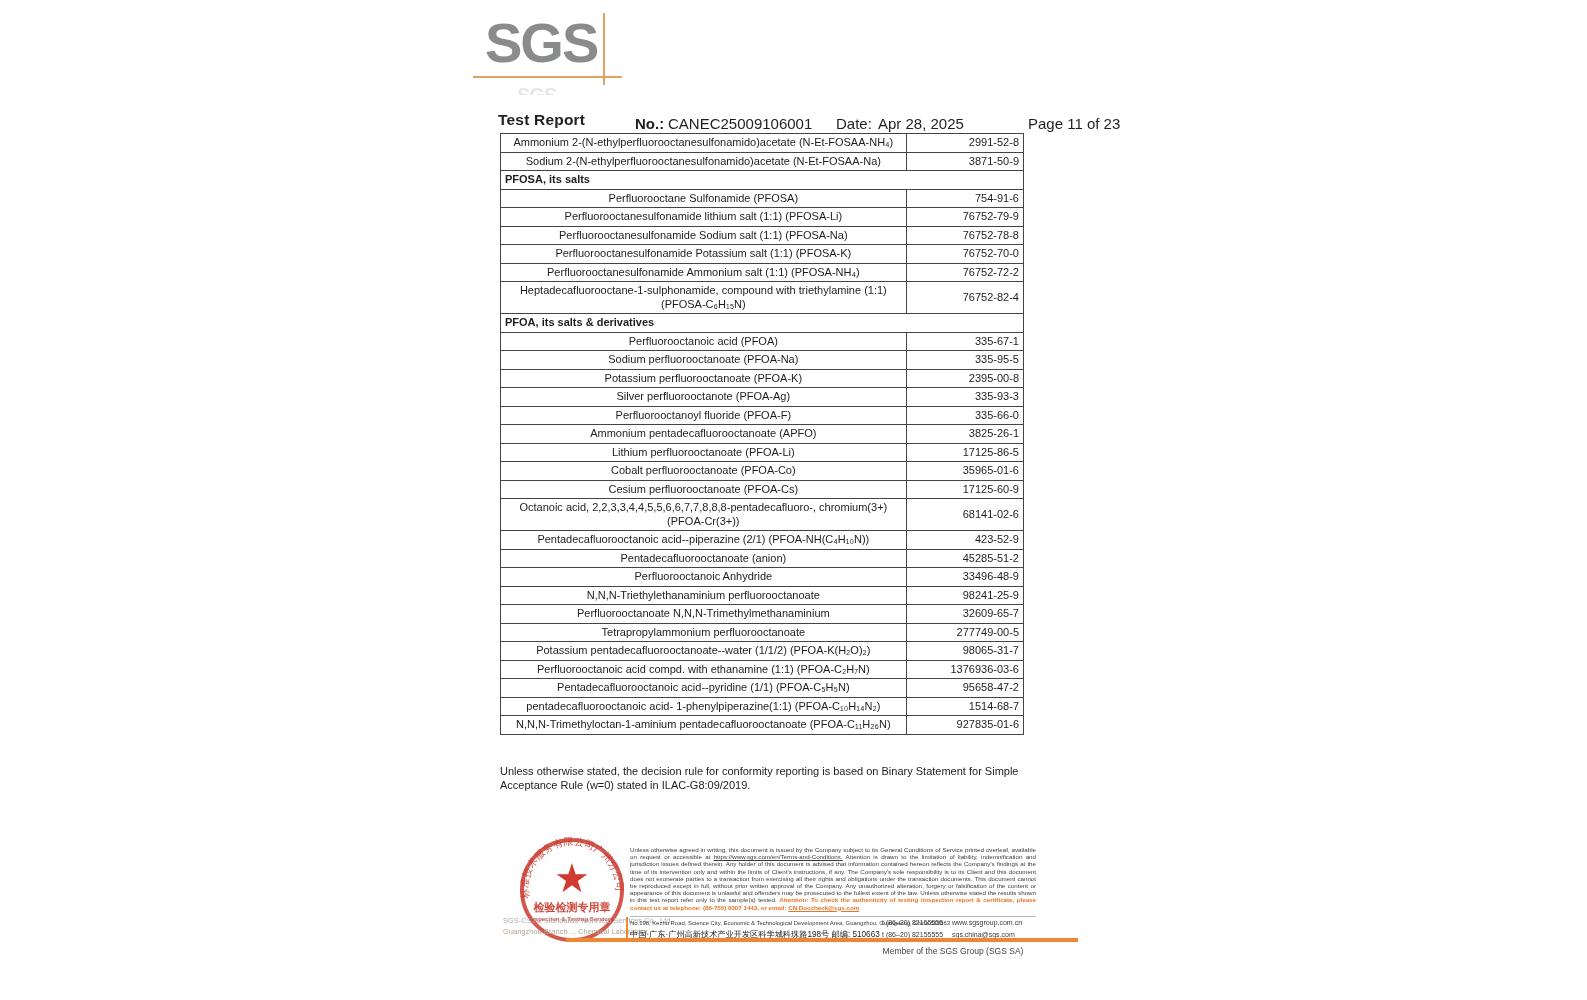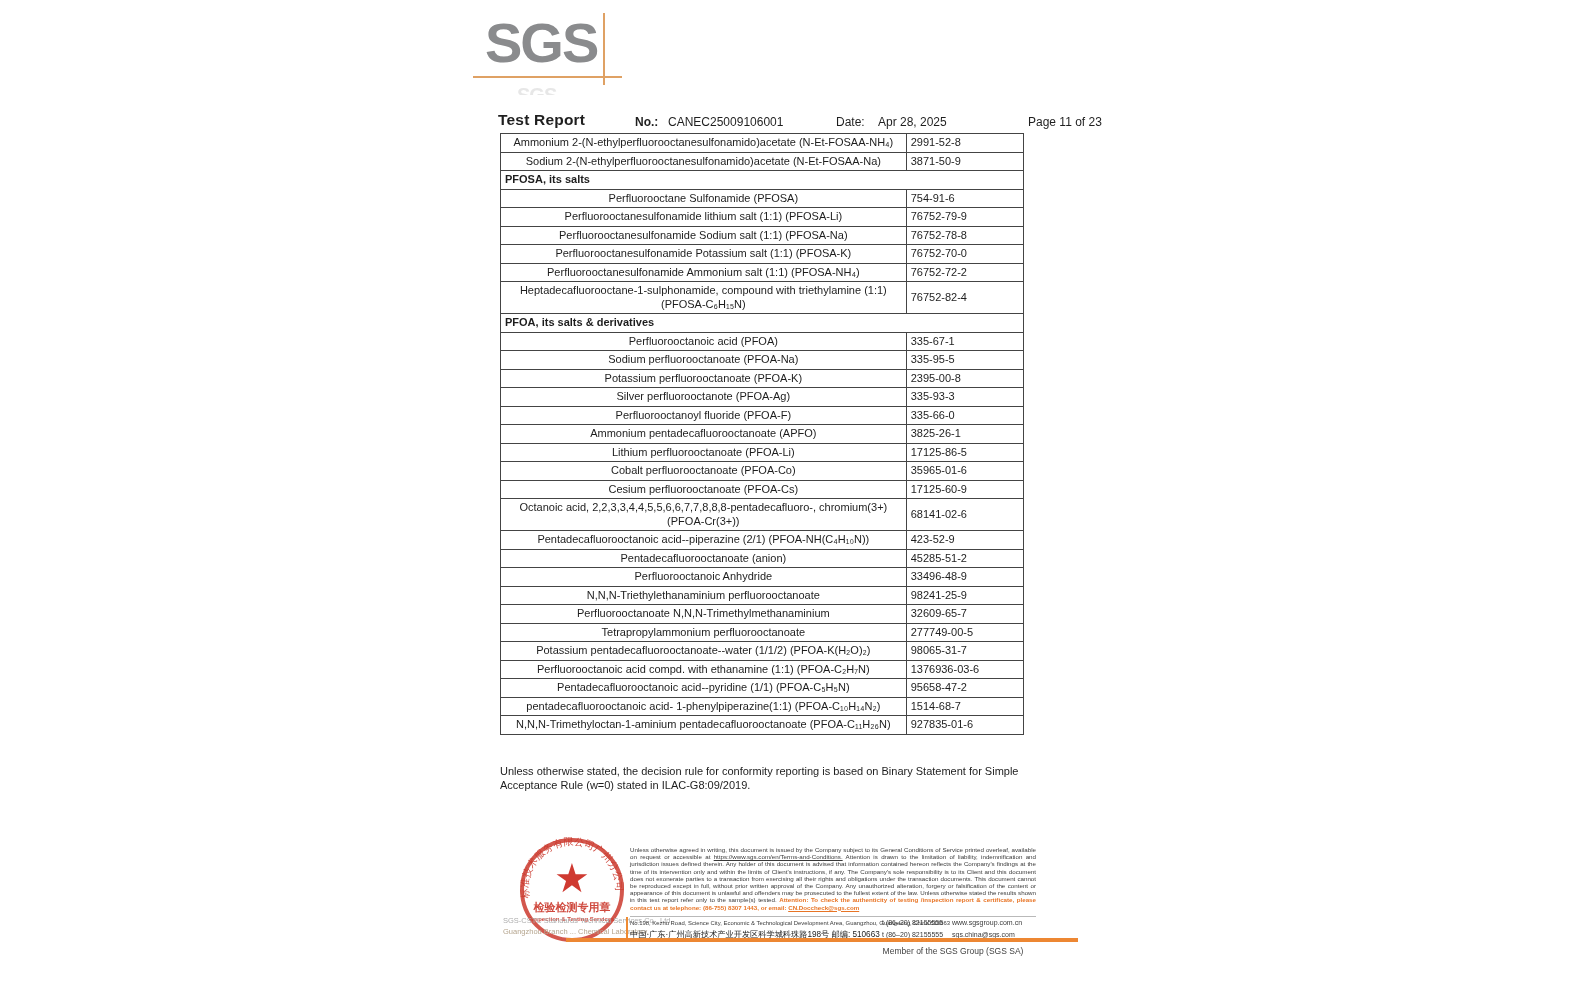--- a/index.html
+++ b/index.html
@@ -9,34 +9,34 @@
   
   .logo-wrap{position:absolute;left:473px;top:10px;width:160px;height:92px;}
   .logo-text{position:absolute;left:12px;top:0px;font-size:56px;font-weight:700;
              color:#8a8b8d;letter-spacing:-2px;line-height:66px;}
   .logo-vline{position:absolute;left:130px;top:3px;width:2px;height:72px;background:#dfa164;}
   .logo-hline{position:absolute;left:0px;top:66px;width:149px;height:2px;background:#dfa164;}
   .logo-ghost{position:absolute;left:44px;top:74px;height:11px;width:60px;overflow:hidden;
               font-size:20px;font-weight:700;color:#d4d4d4;letter-spacing:-1px;opacity:.55;}
 
   
-  .hdr{position:absolute;top:111px;font-size:12px;}
+  .hdr{position:absolute;top:111px;font-size:15px;}
   .hdr-title{left:474px;font-size:15.5px;font-weight:700;letter-spacing:.2px;margin-left:24px;}
   .hdr-no-label{left:635px;top:115px;font-weight:700;}
   .hdr-no-value{left:668px;top:115px;}
   .hdr-date-label{left:836px;top:115px;font-weight:400;}
   .hdr-date-value{left:878px;top:115px;}
   .hdr-page{left:1028px;top:115px;}
 
   
   .tbl{position:absolute;left:500px;top:133px;width:524px;border-collapse:collapse;}
   .tbl td{border:1px solid #444;font-size:11px;line-height:13.5px;padding:2px 4px;
           color:#1d1d1d;vertical-align:middle;}
   .tbl td.name-cell{width:402px;text-align:center;}
-  .tbl td.cas-cell{width:110px;text-align:left;}
+  .tbl td.cas-cell{width:110px;text-align:right;}
   .tbl td.section-cell{font-weight:700;text-align:left;}
 
   
   .footnote{position:absolute;left:500px;top:764px;width:570px;font-size:11px;
             line-height:14px;color:#1d1d1d;}
 
   
   .stamp-svg{position:absolute;left:506px;top:834px;}
   .company-line1{position:absolute;left:503px;top:916px;width:170px;font-size:7.5px;
                  color:#adadad;white-space:nowrap;}

